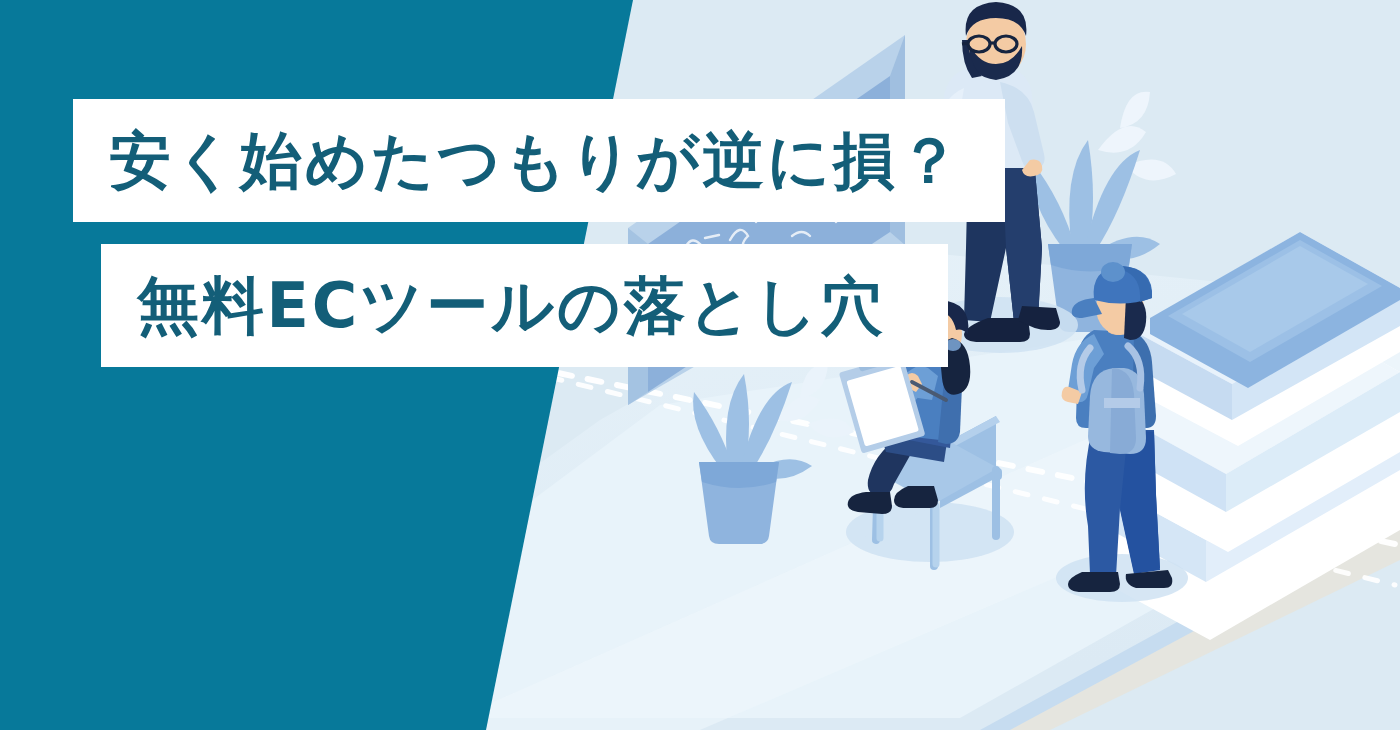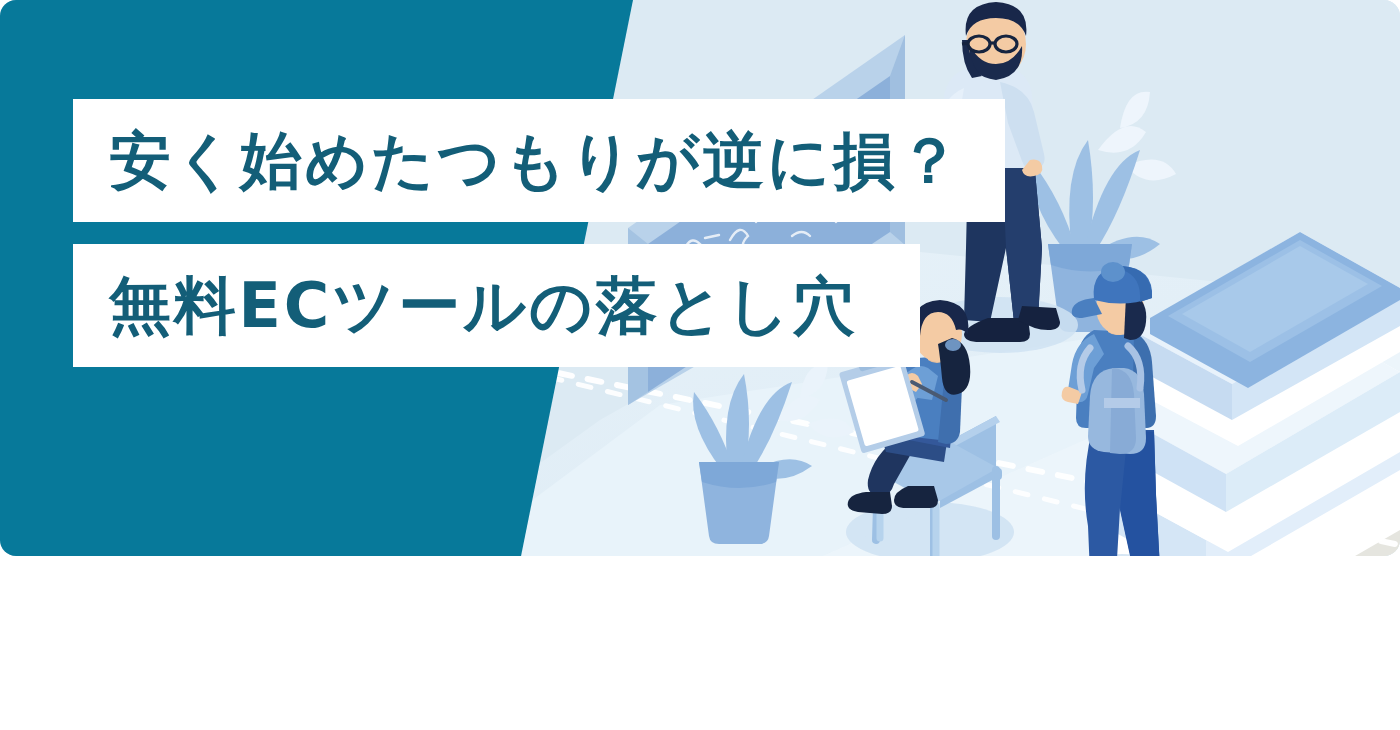--- a/index.html
+++ b/index.html
@@ -3,24 +3,23 @@
 <meta charset="utf-8">
 <style>
   * { margin:0; padding:0; box-sizing:border-box; }
   html, body {
     width:1400px; height:730px;
     font-family:"Liberation Sans", sans-serif;
     overflow:hidden;
   }
   #stage {
     position:relative;
-    width:1400px; height:556px;
+    width:1400px; height:730px;
     background:#dceaf3;
     overflow:hidden;
-    border-radius:16px;
   }
 
   
   #illustration { position:absolute; inset:0; }
   #illustration svg { display:block; width:1400px; height:730px; }
 
   
   .teal-panel {
     position:absolute; left:0; top:0;
     width:700px; height:730px;
@@ -33,21 +32,21 @@
     position:absolute; left:73px; top:99px;
     display:flex; flex-direction:column; gap:22px;
   }
   .headline-box {
     background:#ffffff;
     display:flex; align-items:center;
     height:123px;
     padding:0 34px 0 36px;
   }
   .headline-box.line1 { width:932px; }
-  .headline-box.line2 { width:847px; }
+  .headline-box.line2 { width:847px;margin-left:28px; }
   .headline-text {
     color:#135e78;
     font-size:62px;
     font-weight:700;
     letter-spacing:0.045em;
     line-height:1;
     white-space:nowrap;
     font-family:"DejaVu Sans", "Liberation Sans", sans-serif;
   }
 </style>

